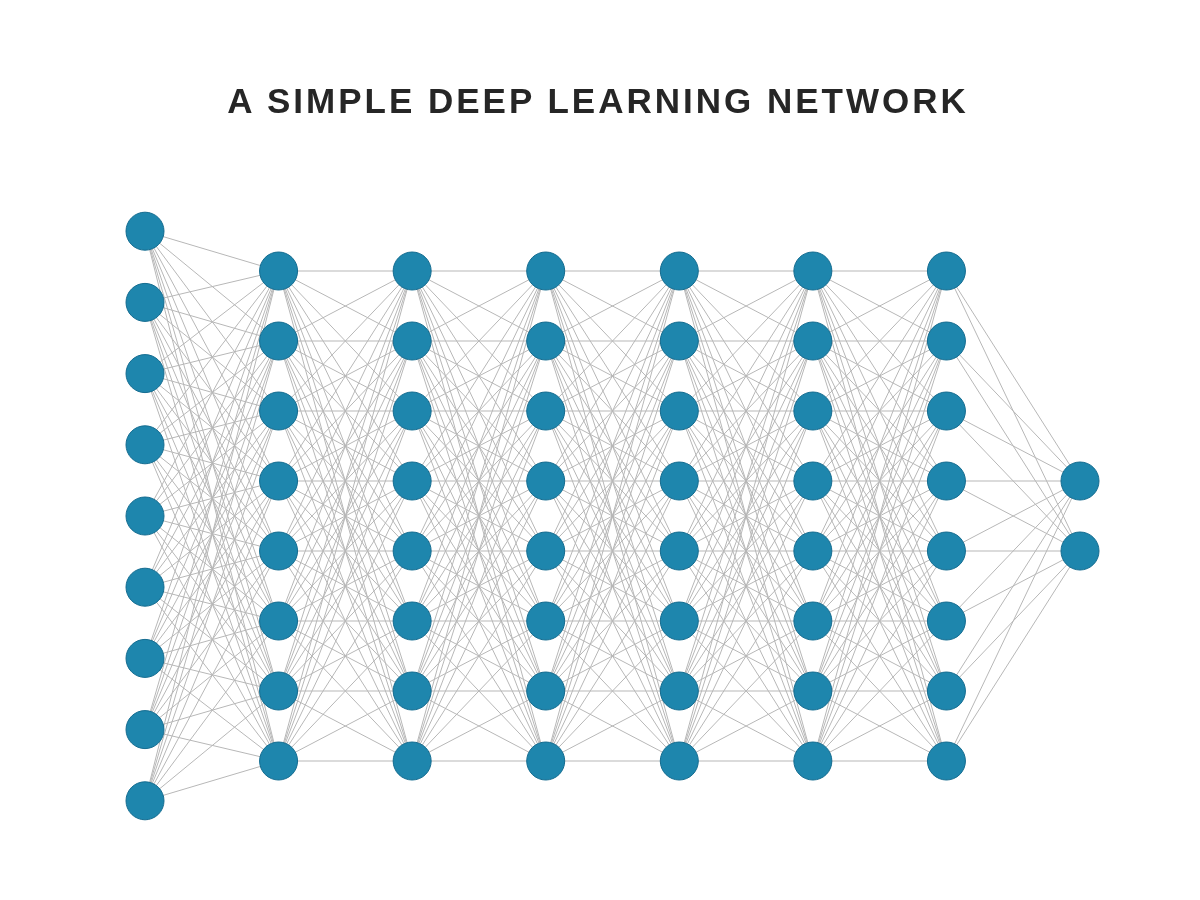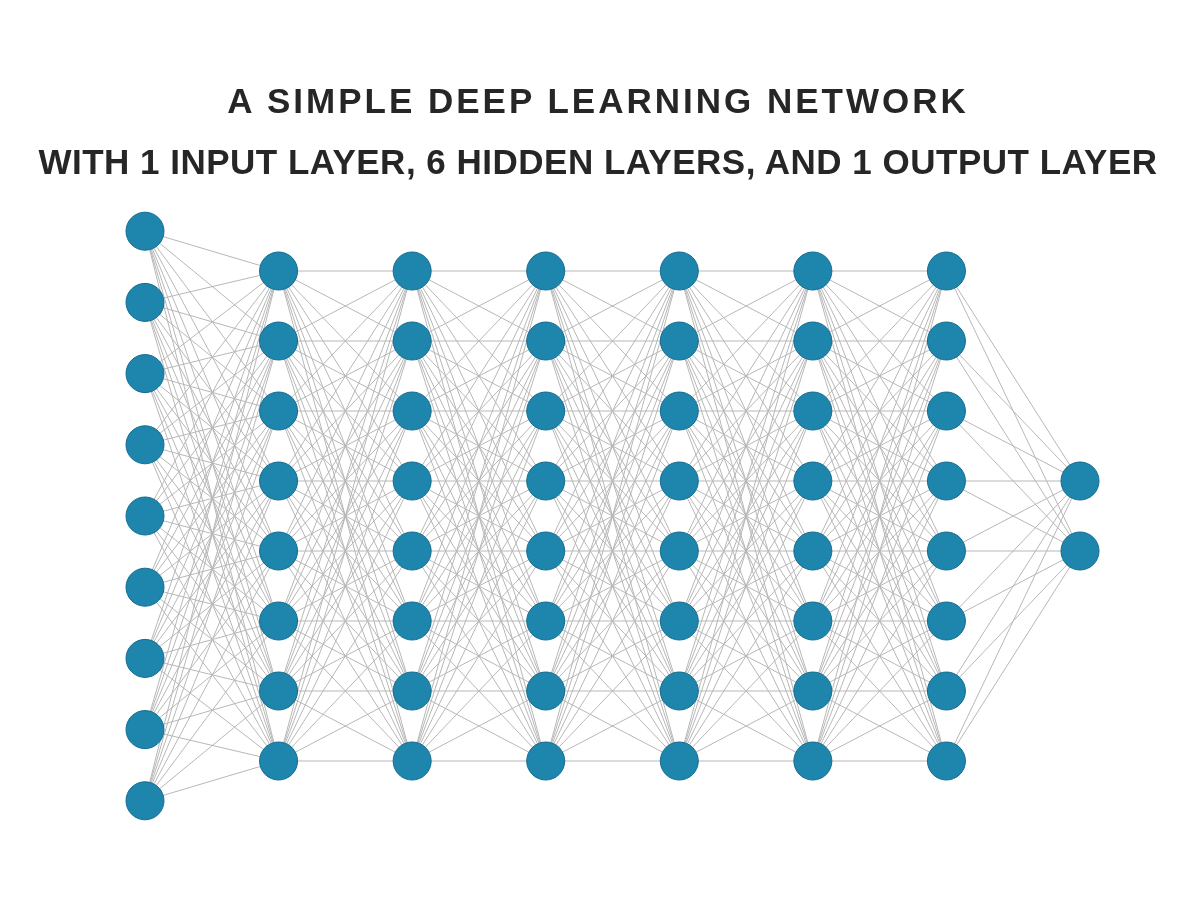--- a/index.html
+++ b/index.html
@@ -40,21 +40,20 @@
     top: 0;
     width: 1200px;
     height: 900px;
   }
 </style>
 </head>
 <body>
 
 <div class="page">
   <div class="title-line title-line-1">A SIMPLE DEEP LEARNING NETWORK</div>
-  <div class="title-line title-line-2">WITH 1 INPUT LAYER, 6 HIDDEN LAYERS, AND 1 OUTPUT LAYER</div>
   <svg id="net" class="net-svg" viewBox="0 0 1200 900">
       <g stroke="#ababab" stroke-width="1" opacity="0.85">
         <line x1="145" y1="231.2" x2="278.57142857142856" y2="271"></line>
         <line x1="145" y1="231.2" x2="278.57142857142856" y2="341"></line>
         <line x1="145" y1="231.2" x2="278.57142857142856" y2="411"></line>
         <line x1="145" y1="231.2" x2="278.57142857142856" y2="481"></line>
         <line x1="145" y1="231.2" x2="278.57142857142856" y2="551"></line>
         <line x1="145" y1="231.2" x2="278.57142857142856" y2="621"></line>
         <line x1="145" y1="231.2" x2="278.57142857142856" y2="691"></line>
         <line x1="145" y1="231.2" x2="278.57142857142856" y2="761"></line>

